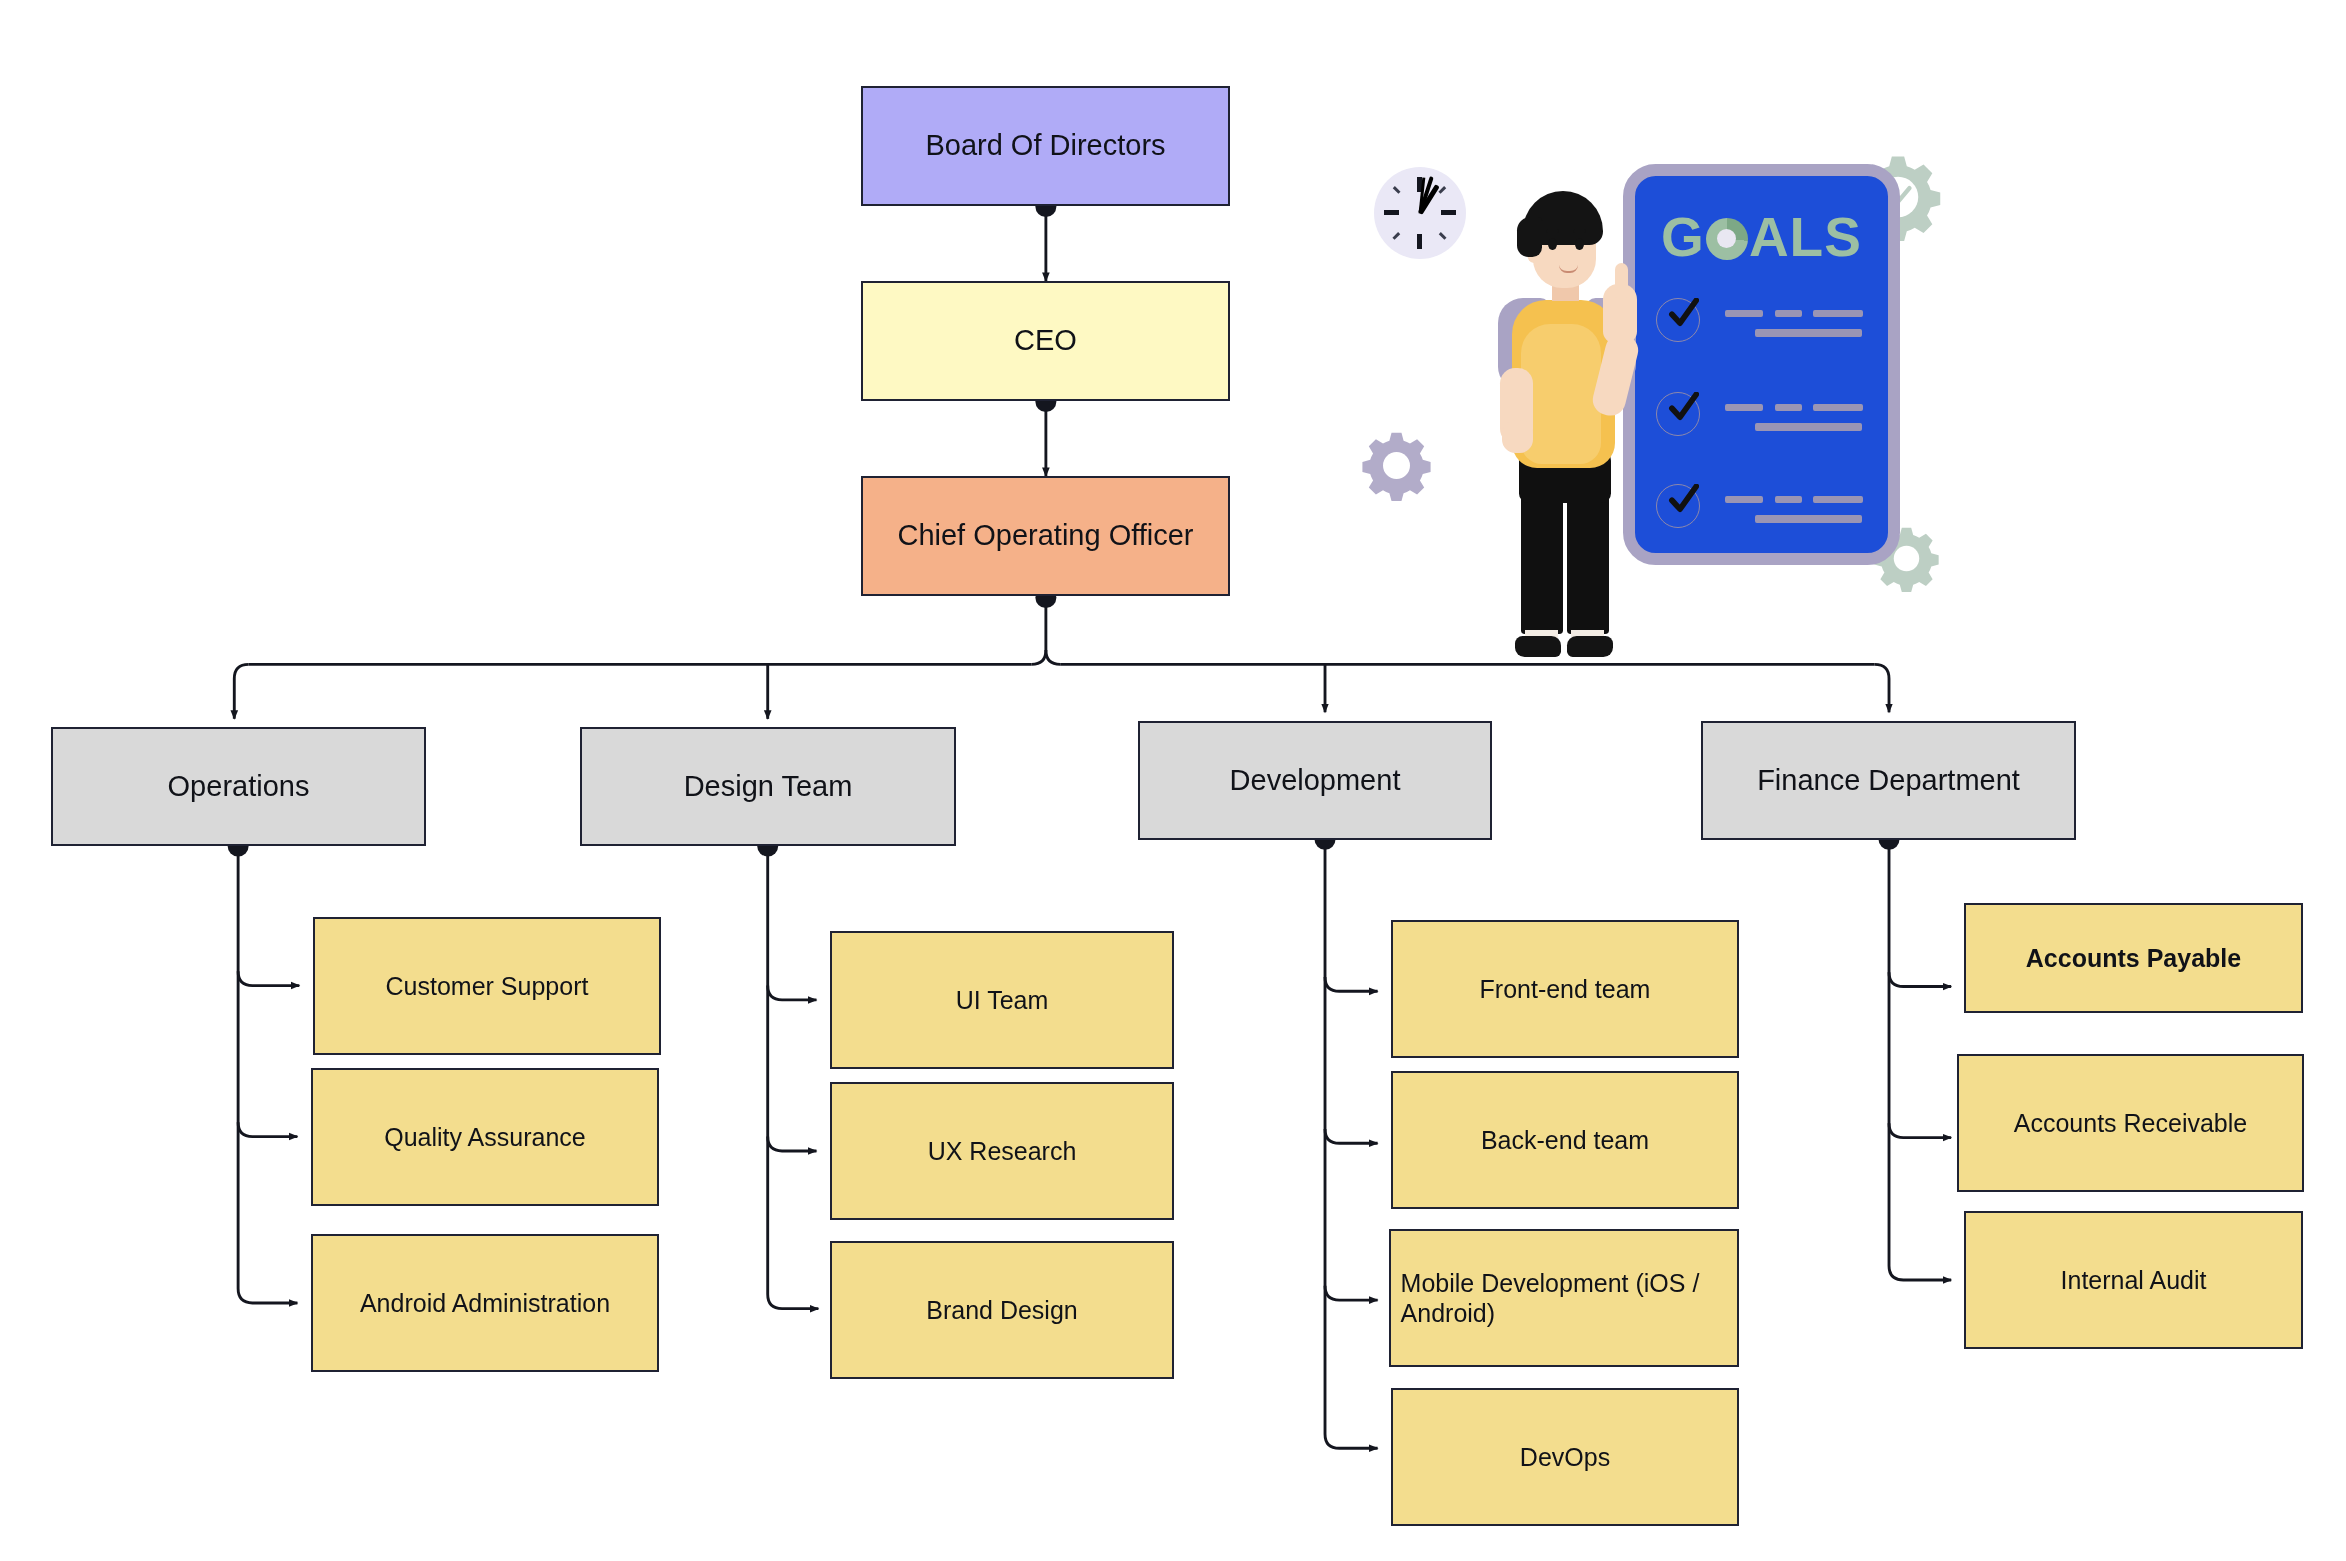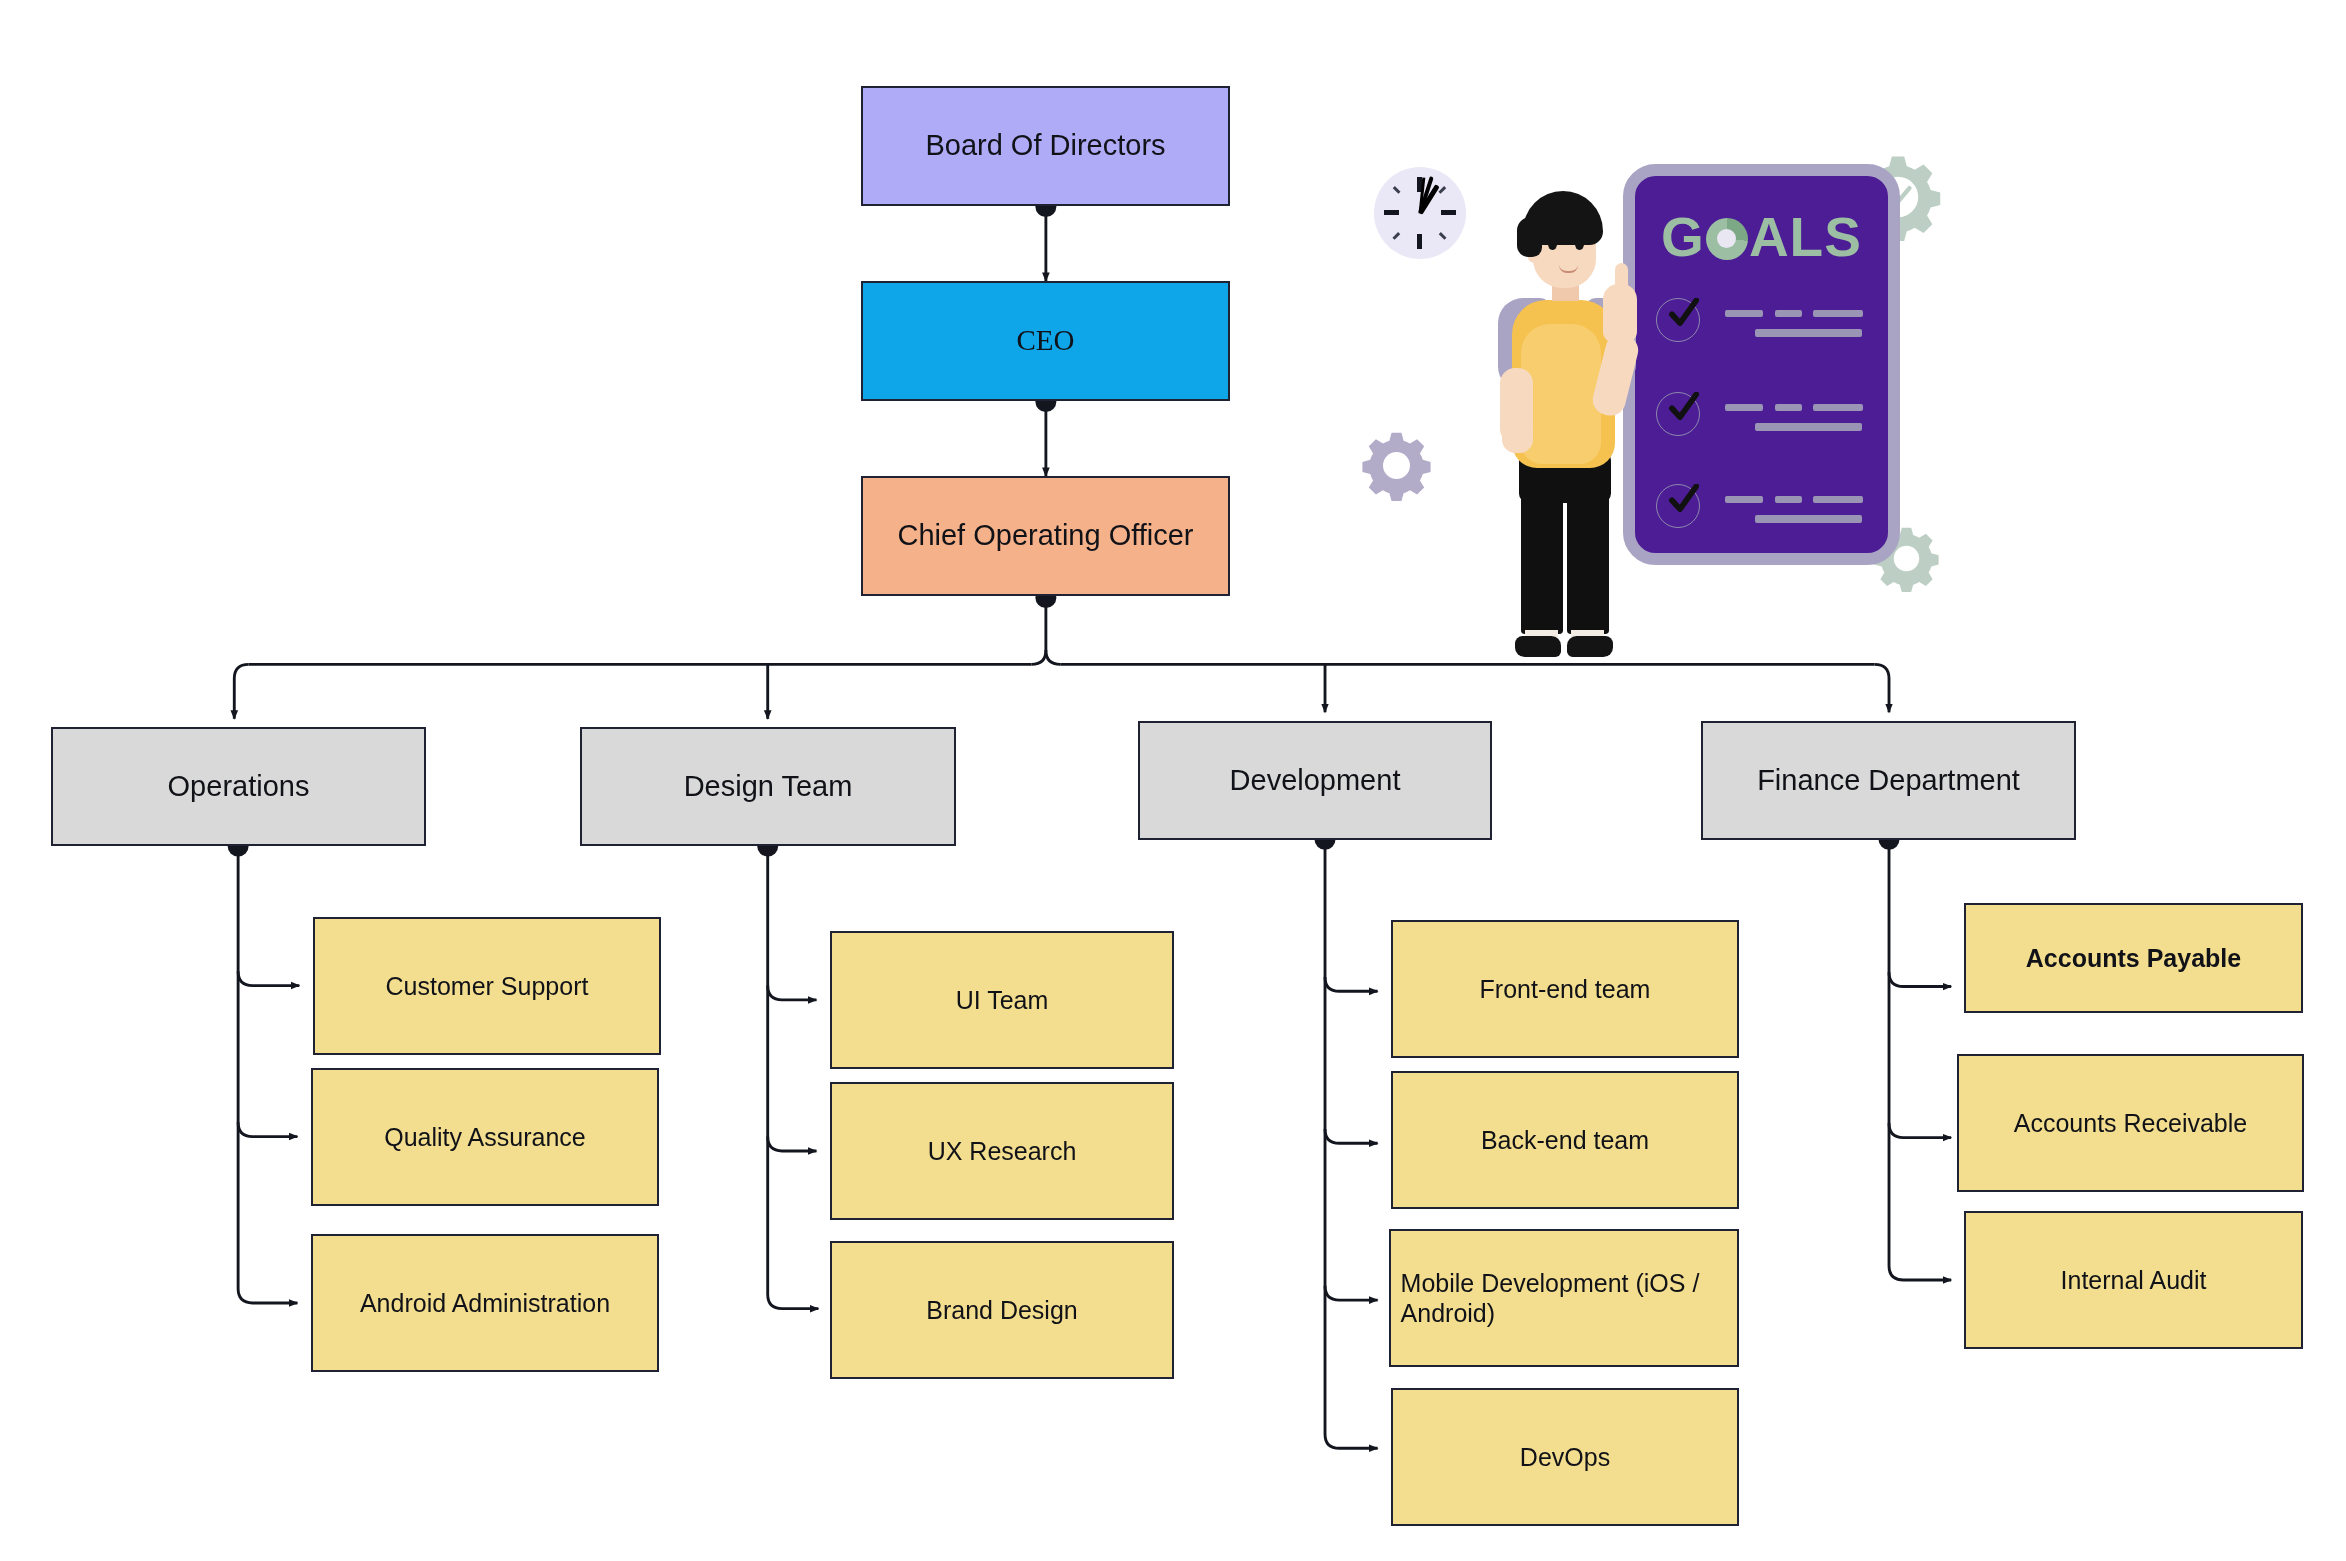--- a/index.html
+++ b/index.html
@@ -19,21 +19,21 @@
     display: flex; align-items: center; justify-content: center;
     color: #101218;
     line-height: 1.22;
     padding: 3.8px 9.6px;
   }
   .node-exec { font-size: 29px; }
   .node-dept { font-size: 29px; background: #d9d9d9; }
   .node-leaf { font-size: 25px; background: #f3dd8e; }
 
   .n-board { background:#b0abf7; }
-  .n-ceo   { background:#0ea5e9;font-family:Liberation Serif, serif; }
+  .n-ceo   { background:#fef9c3; }
   .n-coo   { background:#f5b189; }
 
   
   #illus { position:absolute; left:1357px; top:143px; width:631px; height:535px; }
   #illus .piece { position:absolute; }
 
   .clock { left:17px; top:24px; width:92px; height:92px; border-radius:50%; background:#eae8f6; }
   .clock .tick { position:absolute; background:#14161f; }
   .clock .tick.maj { width:4.8px; height:15.3px; left:43px; }
   .clock .tick.t12 { top:9.6px; }
@@ -41,21 +41,21 @@
   .clock .tick.t3  { width:15.3px; height:4.8px; left:67px; top:43px; }
   .clock .tick.t9  { width:15.3px; height:4.8px; left:9.6px; top:43px; }
   .clock .tick.min { width:2.9px; height:7.6px; background:#3a3d4d; }
   .clock .hand { position:absolute; background:#000; transform-origin: 0% 50%; }
   .clock .hand.hour { width:32.5px; height:4.8px; left:46px; top:44px; transform: rotate(-58deg); border-radius:1.9px;}
   .clock .hand.min  { width:38px; height:3.8px; left:46px; top:44px; transform: rotate(-72deg); border-radius:1.9px;}
   .clock .hand.sec  { width:36px; height:2.9px; left:46px; top:45px; transform: rotate(-84deg);}
 
   .board {
     left:266px; top:21px; width:277px; height:401px;
-    background:#4c1d95; border:12.4px solid #a9a3c4; border-radius:32.5px;
+    background:#1d4ed8; border:12.4px solid #a9a3c4; border-radius:32.5px;
   }
   .goals {
     position:absolute; left:0; top:29px; width:100%;
     text-align:center; font-size:55px; font-weight:bold; letter-spacing:1px;
     color:#9cbfa3;
   }
   .goals .ring {
     display:inline-block; width:42px; height:42px; border-radius:50%;
     background: conic-gradient(#7da886 0deg 95deg, #9cbfa3 95deg 360deg);
     position:relative; vertical-align:-3.8px; margin:0 1px;

